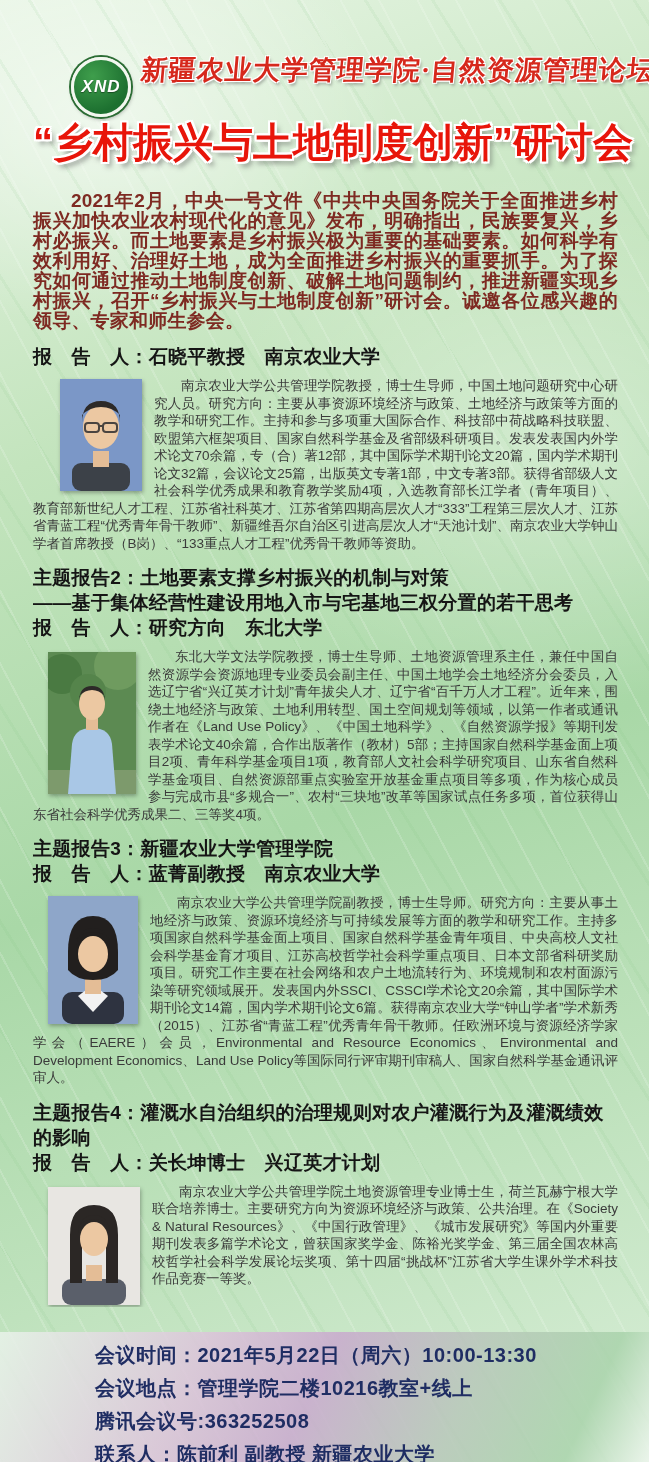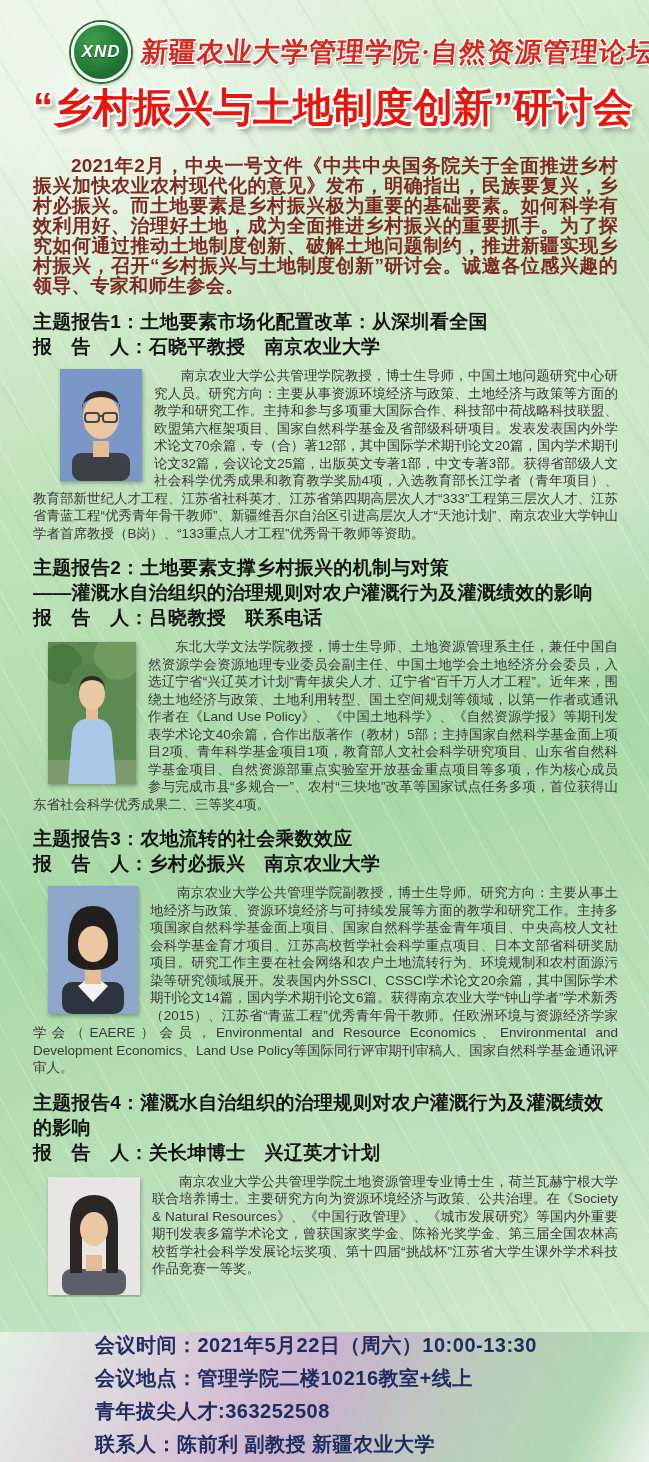--- a/index.html
+++ b/index.html
@@ -22,21 +22,21 @@
     background:linear-gradient(115deg,#e9f3ea 0%,#dcc3da 30%,#c9a9ce 48%,#b7c7b9 70%,#a9d3ab 88%,#eef6ee 100%);
     opacity:.85;
   }
   .content{ position:relative; z-index:1; padding:22px 31px 0 33px; }
 
   
   .header-row{ display:flex; align-items:center; gap:10px; padding:0 6px 0 38px; }
   .logo{ flex:0 0 auto; width:60px; height:60px; border-radius:50%;
     background:radial-gradient(circle at 35% 30%, #3f9e4c, #1d7030 70%);
     border:3px solid #f2f7ef; box-shadow:0 0 0 2px #2c6d35, 1px 2px 4px rgba(0,0,0,.35);
-    display:flex; align-items:center; justify-content:center; }
+    display:flex; align-items:center; justify-content:center;margin-top:35px; }
   .logo-abbr{ color:#fff; font-weight:bold; font-size:17px; letter-spacing:1px;
     text-shadow:0 1px 1px rgba(0,0,0,.4); font-style:italic; }
   .forum-title{
     font-size:27px; font-weight:bold; color:#d6281c; letter-spacing:1px; white-space:nowrap;
     transform:skewX(-5deg); font-family:"Liberation Serif","DejaVu Serif",serif;
     text-shadow:-1px -1px 0 #fff,1px -1px 0 #fff,-1px 1px 0 #fff,1px 1px 0 #fff,2px 3px 3px rgba(80,80,80,.45);
   }
   .main-title{
     text-align:center; font-size:40px; font-weight:900; color:#e8150a;
     letter-spacing:0; line-height:50px; white-space:nowrap;
@@ -84,21 +84,20 @@
         <span class="logo-abbr">XND</span>
       </div>
       <div class="forum-title">新疆农业大学管理学院·自然资源管理论坛</div>
     </div>
 
     <div class="main-title">“乡村振兴与土地制度创新”研讨会</div>
 
     <p class="intro">2021年2月，中央一号文件《中共中央国务院关于全面推进乡村振兴加快农业农村现代化的意见》发布，明确指出，民族要复兴，乡村必振兴。而土地要素是乡村振兴极为重要的基础要素。如何科学有效利用好、治理好土地，成为全面推进乡村振兴的重要抓手。为了探究如何通过推动土地制度创新、破解土地问题制约，推进新疆实现乡村振兴，召开“乡村振兴与土地制度创新”研讨会。诚邀各位感兴趣的领导、专家和师生参会。</p>
 
     <section class="report">
-      <div class="report-title">主题报告1：土地要素市场化配置改革：从深圳看全国</div>
 
       <div class="report-speaker">报　告　人：石晓平教授　南京农业大学</div>
       <div class="report-bio">
         <span class="photo photo-1" title="石晓平教授照片">
           <svg width="82" height="112" viewBox="0 0 82 112" aria-hidden="true">
             <rect width="82" height="112" fill="#7b97c7"></rect>
             <rect x="12" y="84" width="58" height="28" rx="9" fill="#3c4148"></rect>
             <rect x="33" y="72" width="16" height="16" fill="#e4bd96"></rect>
             <ellipse cx="41" cy="48" rx="18" ry="22" fill="#ecc8a2"></ellipse>
             <path d="M22 44 Q22 22 41 22 Q60 22 60 44 L60 36 Q52 28 41 28 Q30 28 22 36 Z" fill="#2d2a28"></path>
@@ -106,44 +105,44 @@
             <rect x="43" y="44" width="14" height="9" rx="3" fill="none" stroke="#4a4440" stroke-width="2"></rect>
             <line x1="39" y1="47" x2="43" y2="47" stroke="#4a4440" stroke-width="2"></line>
           </svg>
         </span>
         <p>南京农业大学公共管理学院教授，博士生导师，中国土地问题研究中心研究人员。研究方向：主要从事资源环境经济与政策、土地经济与政策等方面的教学和研究工作。主持和参与多项重大国际合作、科技部中荷战略科技联盟、欧盟第六框架项目、国家自然科学基金及省部级科研项目。发表发表国内外学术论文70余篇，专（合）著12部，其中国际学术期刊论文20篇，国内学术期刊论文32篇，会议论文25篇，出版英文专著1部，中文专著3部。获得省部级人文社会科学优秀成果和教育教学奖励4项，入选教育部长江学者（青年项目）、教育部新世纪人才工程、江苏省社科英才、江苏省第四期高层次人才“333”工程第三层次人才、江苏省青蓝工程“优秀青年骨干教师”、新疆维吾尔自治区引进高层次人才“天池计划”、南京农业大学钟山学者首席教授（B岗）、“133重点人才工程”优秀骨干教师等资助。</p>
       </div>
     </section>
 
     <section class="report">
       <div class="report-title">主题报告2：土地要素支撑乡村振兴的机制与对策</div>
-      <div class="report-subtitle">——灌溉水自治组织的治理规则对农户灌溉行为及灌溉绩效的影响</div>
-      <div class="report-speaker">报　告　人：吕晓教授　联系电话</div>
+      <div class="report-subtitle">——基于集体经营性建设用地入市与宅基地三权分置的若干思考</div>
+      <div class="report-speaker">报　告　人：研究方向　东北大学</div>
       <div class="report-bio">
         <span class="photo photo-2" title="吕晓教授照片">
           <svg width="88" height="142" viewBox="0 0 88 142" aria-hidden="true">
             <rect width="88" height="142" fill="#5c8a52"></rect>
             <circle cx="14" cy="22" r="20" fill="#4a7a42"></circle>
             <circle cx="70" cy="14" r="24" fill="#6f9b5f"></circle>
             <circle cx="40" cy="40" r="18" fill="#55844b"></circle>
             <rect y="118" width="88" height="24" fill="#7d9a6c"></rect>
             <path d="M20 142 L24 92 Q26 76 44 76 Q62 76 64 92 L68 142 Z" fill="#a9c7e6"></path>
             <rect x="38" y="64" width="12" height="14" fill="#e4bd96"></rect>
             <ellipse cx="44" cy="52" rx="13" ry="16" fill="#ecc8a2"></ellipse>
             <path d="M31 50 Q31 34 44 34 Q57 34 57 50 L57 44 Q51 38 44 38 Q37 38 31 44 Z" fill="#2d2a28"></path>
           </svg>
         </span>
         <p>东北大学文法学院教授，博士生导师、土地资源管理系主任，兼任中国自然资源学会资源地理专业委员会副主任、中国土地学会土地经济分会委员，入选辽宁省“兴辽英才计划”青年拔尖人才、辽宁省“百千万人才工程”。近年来，围绕土地经济与政策、土地利用转型、国土空间规划等领域，以第一作者或通讯作者在《Land Use Policy》、《中国土地科学》、《自然资源学报》等期刊发表学术论文40余篇，合作出版著作（教材）5部；主持国家自然科学基金面上项目2项、青年科学基金项目1项，教育部人文社会科学研究项目、山东省自然科学基金项目、自然资源部重点实验室开放基金重点项目等多项，作为核心成员参与完成市县“多规合一”、农村“三块地”改革等国家试点任务多项，首位获得山东省社会科学优秀成果二、三等奖4项。</p>
       </div>
     </section>
 
     <section class="report">
-      <div class="report-title">主题报告3：农地流转的社会乘数效应</div>
+      <div class="report-title">主题报告3：新疆农业大学管理学院</div>
 
-      <div class="report-speaker">报　告　人：乡村必振兴　南京农业大学</div>
+      <div class="report-speaker">报　告　人：蓝菁副教授　南京农业大学</div>
       <div class="report-bio">
         <span class="photo photo-3" title="蓝菁副教授照片">
           <svg width="90" height="128" viewBox="0 0 90 128" aria-hidden="true">
             <rect width="90" height="128" fill="#8ea6c9"></rect>
             <rect x="14" y="96" width="62" height="32" rx="10" fill="#2e3340"></rect>
             <path d="M30 100 L45 116 L60 100 L52 94 L38 94 Z" fill="#f2f2f2"></path>
             <rect x="37" y="82" width="16" height="16" fill="#e4bd96"></rect>
             <path d="M20 56 Q20 20 45 20 Q70 20 70 56 L70 74 Q62 84 45 84 Q28 84 20 74 Z" fill="#221f1e"></path>
             <ellipse cx="45" cy="58" rx="15" ry="18" fill="#ecc8a2"></ellipse>
             <path d="M28 52 Q30 32 45 32 Q60 32 62 52 L62 44 Q56 36 45 36 Q34 36 28 44 Z" fill="#221f1e"></path>
@@ -168,19 +167,19 @@
             <path d="M30 46 Q32 28 46 28 Q60 28 62 46 L62 40 Q56 32 46 32 Q36 32 30 40 Z" fill="#2b2725"></path>
           </svg>
         </span>
         <p>南京农业大学公共管理学院土地资源管理专业博士生，荷兰瓦赫宁根大学联合培养博士。主要研究方向为资源环境经济与政策、公共治理。在《Society &amp; Natural Resources》、《中国行政管理》、《城市发展研究》等国内外重要期刊发表多篇学术论文，曾获国家奖学金、陈裕光奖学金、第三届全国农林高校哲学社会科学发展论坛奖项、第十四届“挑战杯”江苏省大学生课外学术科技作品竞赛一等奖。</p>
       </div>
     </section>
 
     <div class="footer">
       <div class="footer-line">会议时间：2021年5月22日（周六）10:00-13:30</div>
       <div class="footer-line">会议地点：管理学院二楼10216教室+线上</div>
-      <div class="footer-line">青年拔尖人才:363252508</div>
+      <div class="footer-line">腾讯会议号:363252508</div>
       <div class="footer-line">联系人：陈前利 副教授 新疆农业大学</div>
       <div class="footer-line">联系电话：13579820800（微信同号）</div>
     </div>
 
   </div>
 </div>
 
 </body></html>

